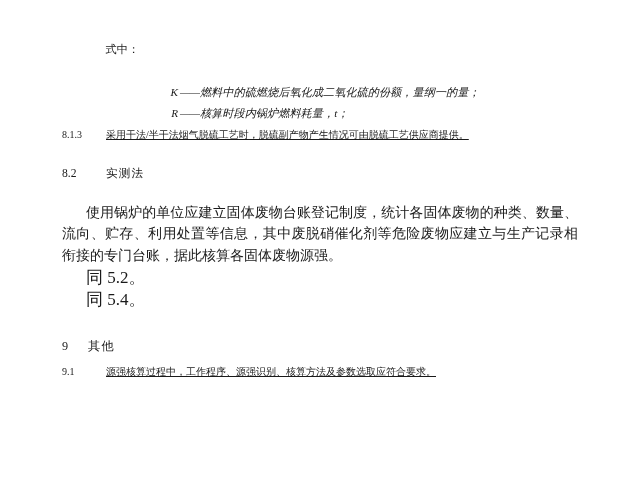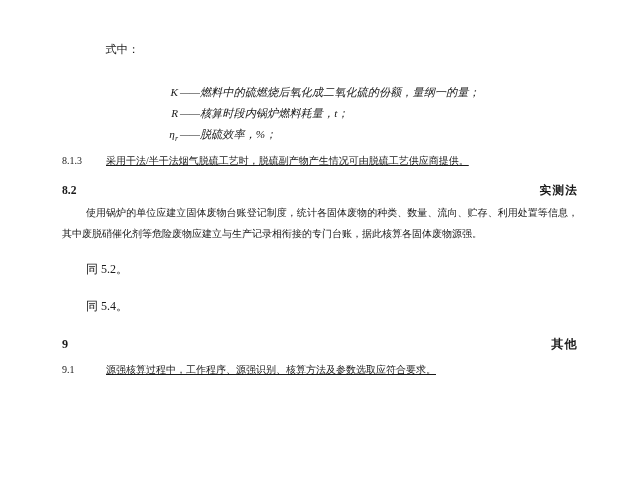--- a/index.html
+++ b/index.html
@@ -67,49 +67,48 @@
   }
   .para-hang .body {
     flex: 1 1 auto;
     text-align: justify;
     text-decoration: underline;
   }
   .heading {
     display: flex;
     font-size: 11.6px;
     line-height: 21.3px;
-    font-weight: bold;
-    margin-top: 9px;
+    font-weight: normal;
+    margin-top: 17px;
   }
   .heading .num {
     flex: 0 0 44px;
   }
   .heading .body {
     flex: 1 1 auto;
     letter-spacing: 1.2px;
-    text-align: right;
   }
   .heading.major {
     font-size: 12.2px;
   }
   .heading.major .num {
     flex: 0 0 26px;
   }
   .body-para {
-    font-size: 10px;
+    font-size: 14px;
     line-height: 21.3px;
     text-indent: 24px;
     text-align: justify;
-    margin-top: 0;
+    margin-top: 18px;
   }
   .sub-ref {
-    font-size: 12px;
+    font-size: 17px;
     line-height: 21.3px;
     text-indent: 24px;
-    margin-top: 15px;
+    margin-top: 1px;
   }
   .spacer-sm { height: 4px; }
   .spacer-md { height: 8px; }
 </style>
 </head>
 <body>
 
 <div class="page">
   <div class="content">
 
@@ -118,24 +117,20 @@
     </div>
 
     <div class="deflist-wrap">
       <div class="defrow">
         <span class="sym"><span>K</span></span>
         <span class="txt">——燃料中的硫燃烧后氧化成二氧化硫的份额，量纲一的量；</span>
       </div>
       <div class="defrow">
         <span class="sym"><span>R</span></span>
         <span class="txt">——核算时段内锅炉燃料耗量，t；</span>
-      </div>
-      <div class="defrow">
-        <span class="sym"><span>η</span><span class="sub">r</span></span>
-        <span class="txt">——脱硫效率，%；</span>
       </div>
     </div>
 
     <div class="para-hang">
       <span class="num">8.1.3</span>
       <span class="body">采用干法/半干法烟气脱硫工艺时，脱硫副产物产生情况可由脱硫工艺供应商提供。</span>
     </div>
 
 
     <div class="heading">

